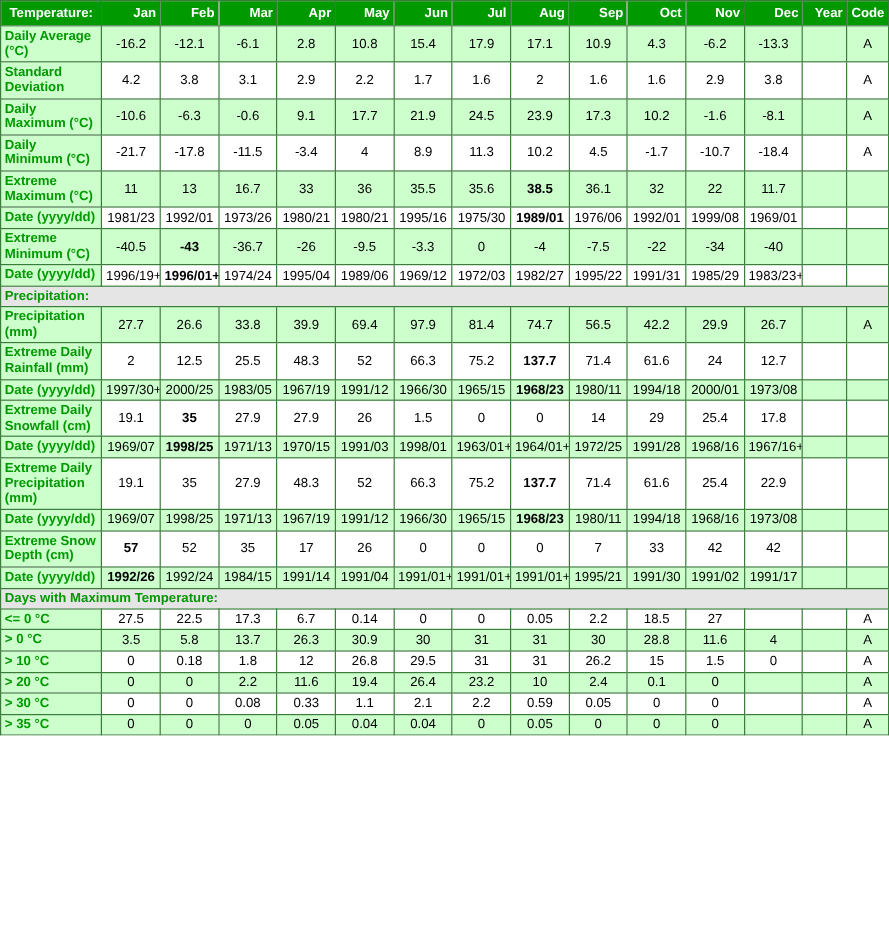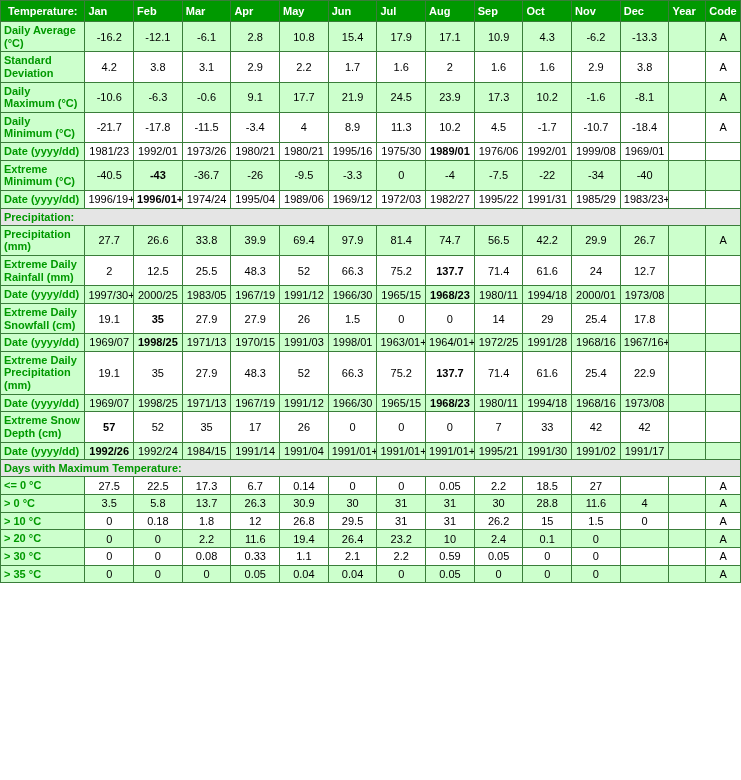--- a/index.html
+++ b/index.html
@@ -22,21 +22,21 @@
     padding: 2px 3px;
     vertical-align: middle;
     overflow: hidden;
     white-space: normal;
   }
   thead th {
     background: #009900;
     color: #ffffff;
     font-weight: bold;
     font-size: 11px;
-    text-align: left;
+    text-align: right;
     height: 16px;
   }
   thead th.hdr-label {
     text-align: center;
     padding-left: 4px;
   }
   td.rowlabel {
     background: #ccffcc;
     color: #009900;
     font-weight: bold;
@@ -176,20 +176,37 @@
         <td class="val">8.9</td>
         <td class="val">11.3</td>
         <td class="val">10.2</td>
         <td class="val">4.5</td>
         <td class="val">-1.7</td>
         <td class="val">-10.7</td>
         <td class="val">-18.4</td>
         <td class="val"></td>
         <td class="val code">A</td>
       </tr>
+      <tr class="shade">
+        <td class="rowlabel">Extreme Maximum (°C)</td>
+        <td class="val">11</td>
+        <td class="val">13</td>
+        <td class="val">16.7</td>
+        <td class="val">33</td>
+        <td class="val">36</td>
+        <td class="val">35.5</td>
+        <td class="val">35.6</td>
+        <td class="val bold">38.5</td>
+        <td class="val">36.1</td>
+        <td class="val">32</td>
+        <td class="val">22</td>
+        <td class="val">11.7</td>
+        <td class="val"></td>
+        <td class="val code"></td>
+      </tr>
       <tr class="plain">
         <td class="rowlabel">Date (yyyy/dd)</td>
         <td class="val">1981/23</td>
         <td class="val">1992/01</td>
         <td class="val">1973/26</td>
         <td class="val">1980/21</td>
         <td class="val">1980/21</td>
         <td class="val">1995/16</td>
         <td class="val">1975/30</td>
         <td class="val bold">1989/01</td>

